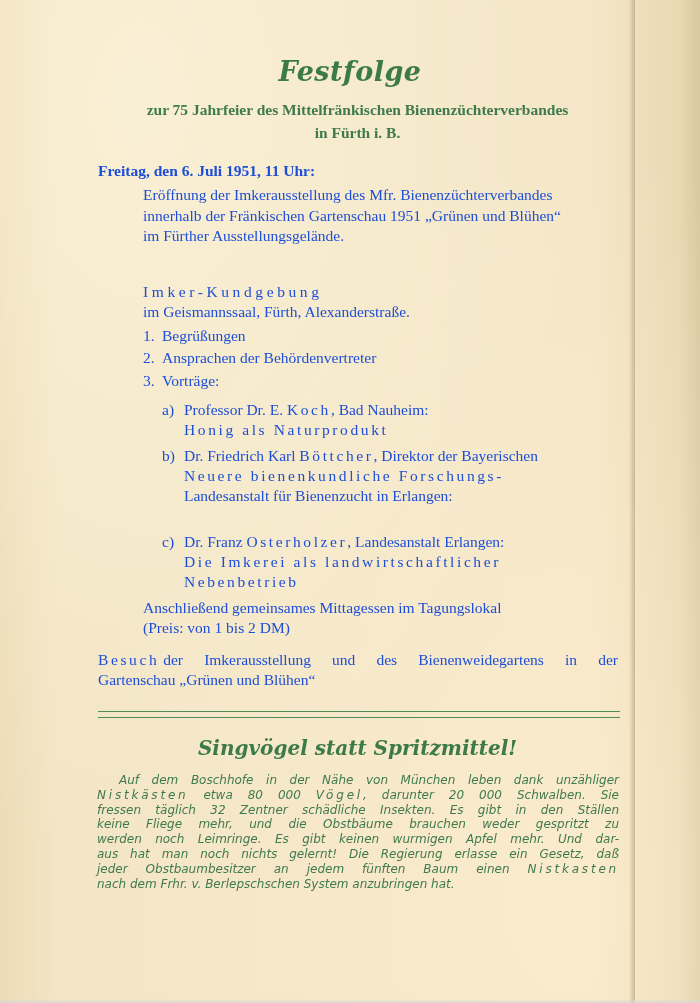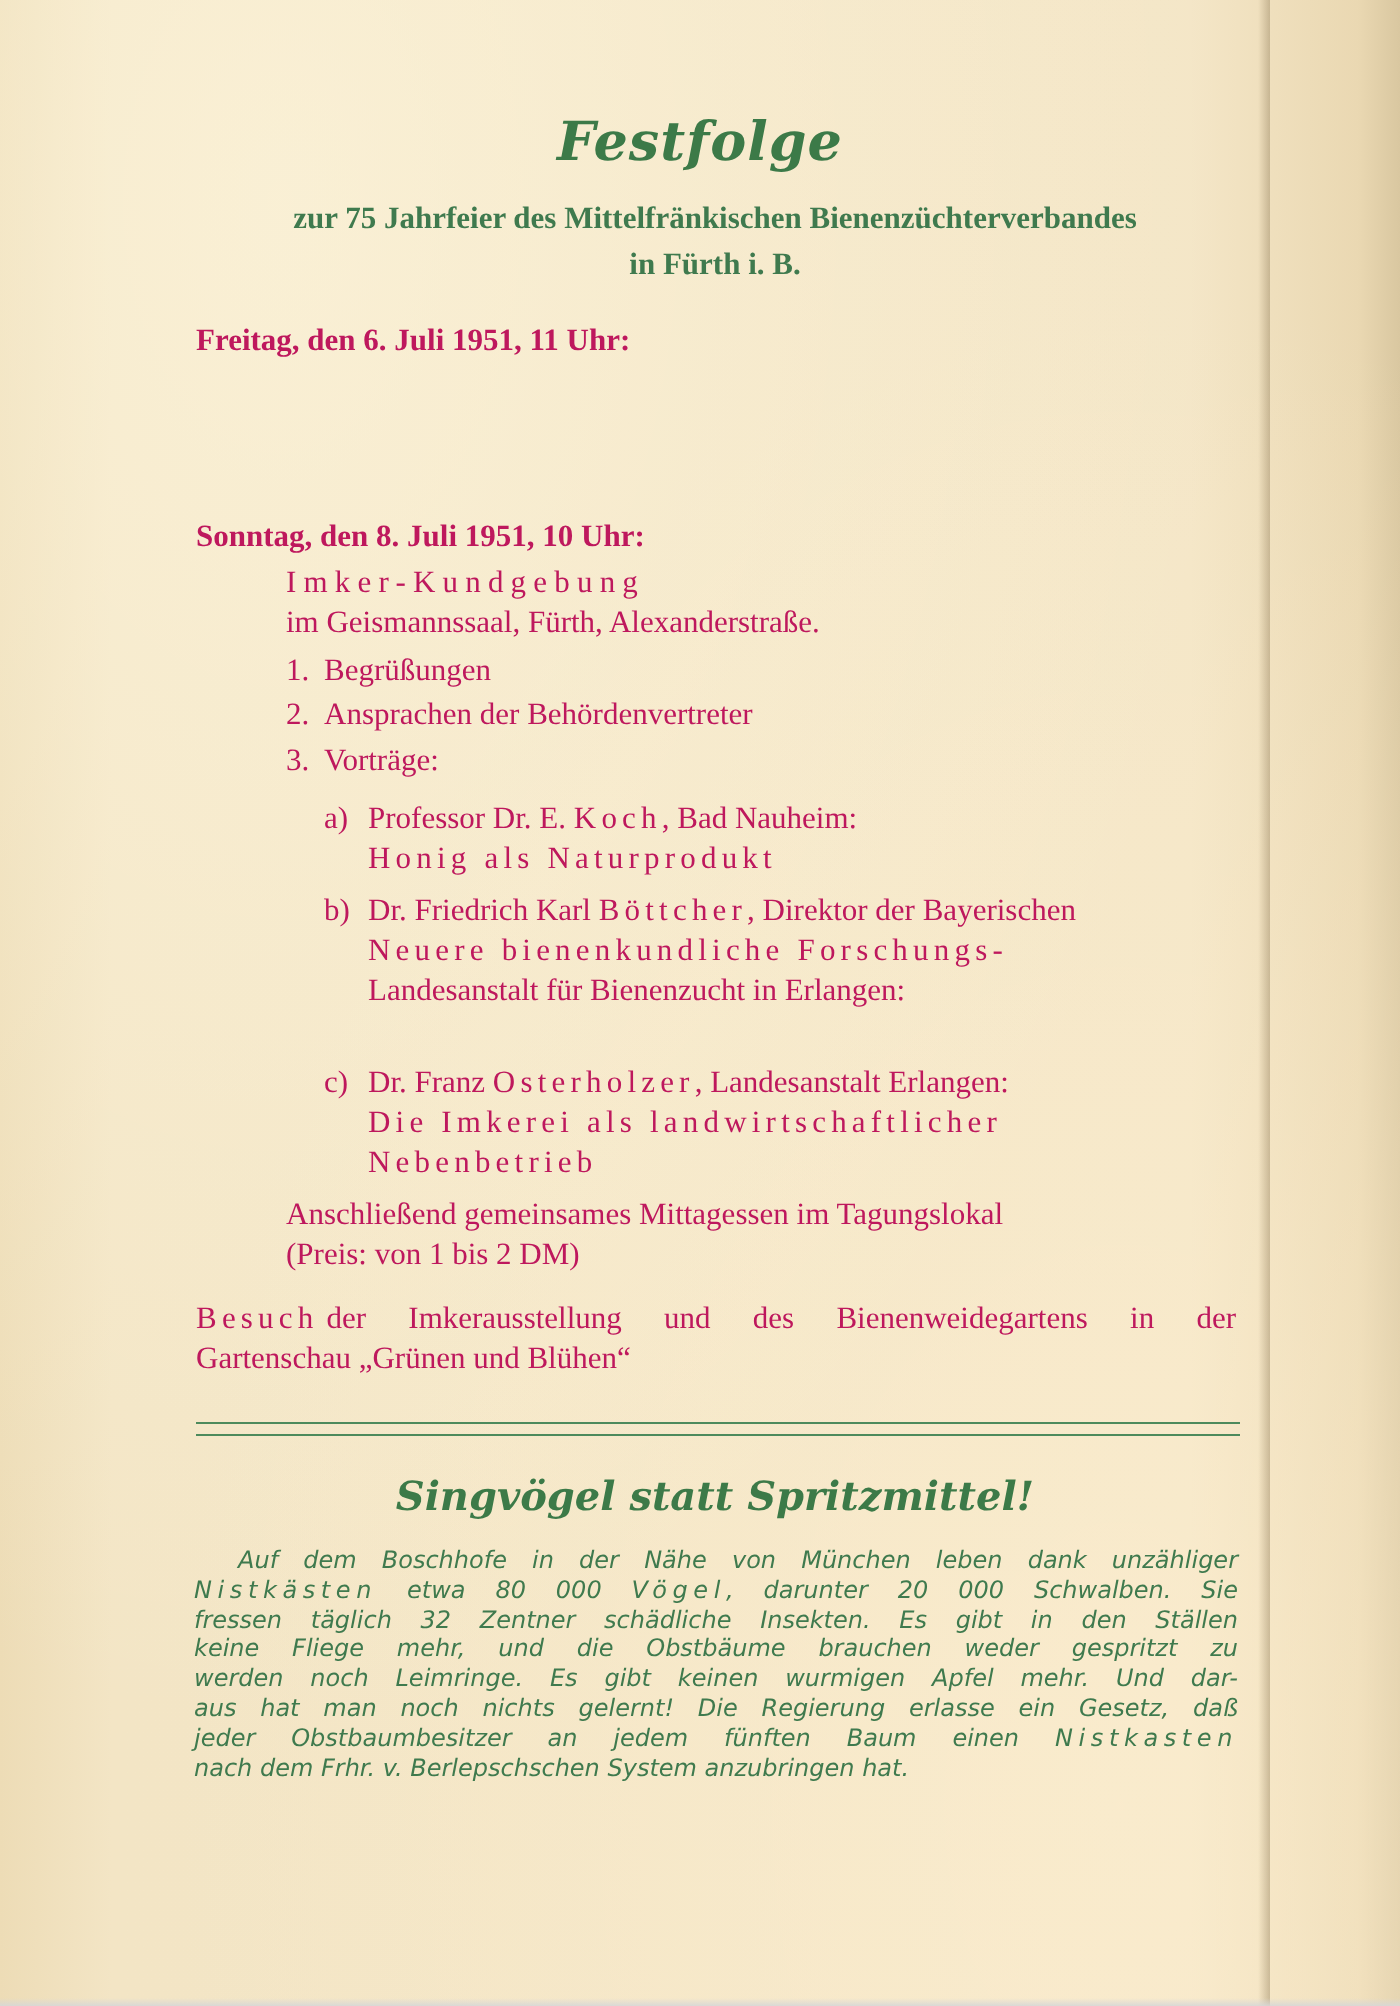--- a/index.html
+++ b/index.html
@@ -26,21 +26,21 @@
       font-family: "DejaVu Serif", serif; font-style: italic; font-weight: bold;
       font-size: 27px; color: #3c7a48; letter-spacing: 0.5px;
     }
     .subtitle {
       position: absolute; left: 0; width: 715px; text-align: center;
       font-family: "Liberation Serif", serif; font-weight: bold; font-size: 15.5px;
       color: #3f7a4e;
     }
     .sub1 { top: 101px; }
     .sub2 { top: 124px; }
-    .block { position: absolute; font-family: "Liberation Serif", serif; font-size: 15.5px; color: #be185d; line-height: 20px; }
+    .block { position: absolute; font-family: "Liberation Serif", serif; font-size: 15.5px; color: #1d4ed8; line-height: 20px; }
     .hdr { font-weight: bold; }
     .spaced { letter-spacing: 3.6px; }
     .spaced2 { letter-spacing: 2.6px; }
     .line { white-space: nowrap; }
     .rule {
       position: absolute; left: 98px; width: 522px; height: 5px; top: 711px;
       border-top: 1.5px solid #4d8a5c; border-bottom: 1.5px solid #4d8a5c;
     }
     .title2 {
       position: absolute; top: 736px; left: 0; width: 715px; text-align: center;
@@ -64,24 +64,26 @@
   <div class="edge-right"></div>
   <div class="edge-bottom"></div>
 
   <div class="title">Festfolge</div>
   <div class="subtitle sub1">zur 75 Jahrfeier des Mittelfränkischen Bienenzüchterverbandes</div>
   <div class="subtitle sub2">in Fürth i. B.</div>
 
   <div class="block" style="left:98px; top:161px;">
     <span class="hdr line">Freitag, den 6. Juli 1951, 11 Uhr:</span>
   </div>
+  <div class="block" style="left:143px; top:185px; line-height:20.5px;">
+    <div class="line">Eröffnung der Imkerausstellung des Mfr. Bienenzüchterverbandes</div>
+    <div class="line">innerhalb der Fränkischen Gartenschau 1951 „Grünen und Blühen“</div>
+    <div class="line">im Fürther Ausstellungsgelände.</div>
+  </div>
 
-  <div class="block" style="left:98px; top:259px;">
-    <span class="hdr line">Sonntag, den 8. Juli 1951, 10 Uhr:</span>
-  </div>
   <div class="block" style="left:143px; top:282px;">
     <div class="line spaced">Imker-Kundgebung</div>
     <div class="line">im Geismannssaal, Fürth, Alexanderstraße.</div>
   </div>
 
   <div class="block" style="left:143px; top:326px;">
     <span>1.</span>
     <span style="position:absolute; left:19px;" class="line">Begrüßungen</span>
   </div>
   <div class="block" style="left:143px; top:348px;">

